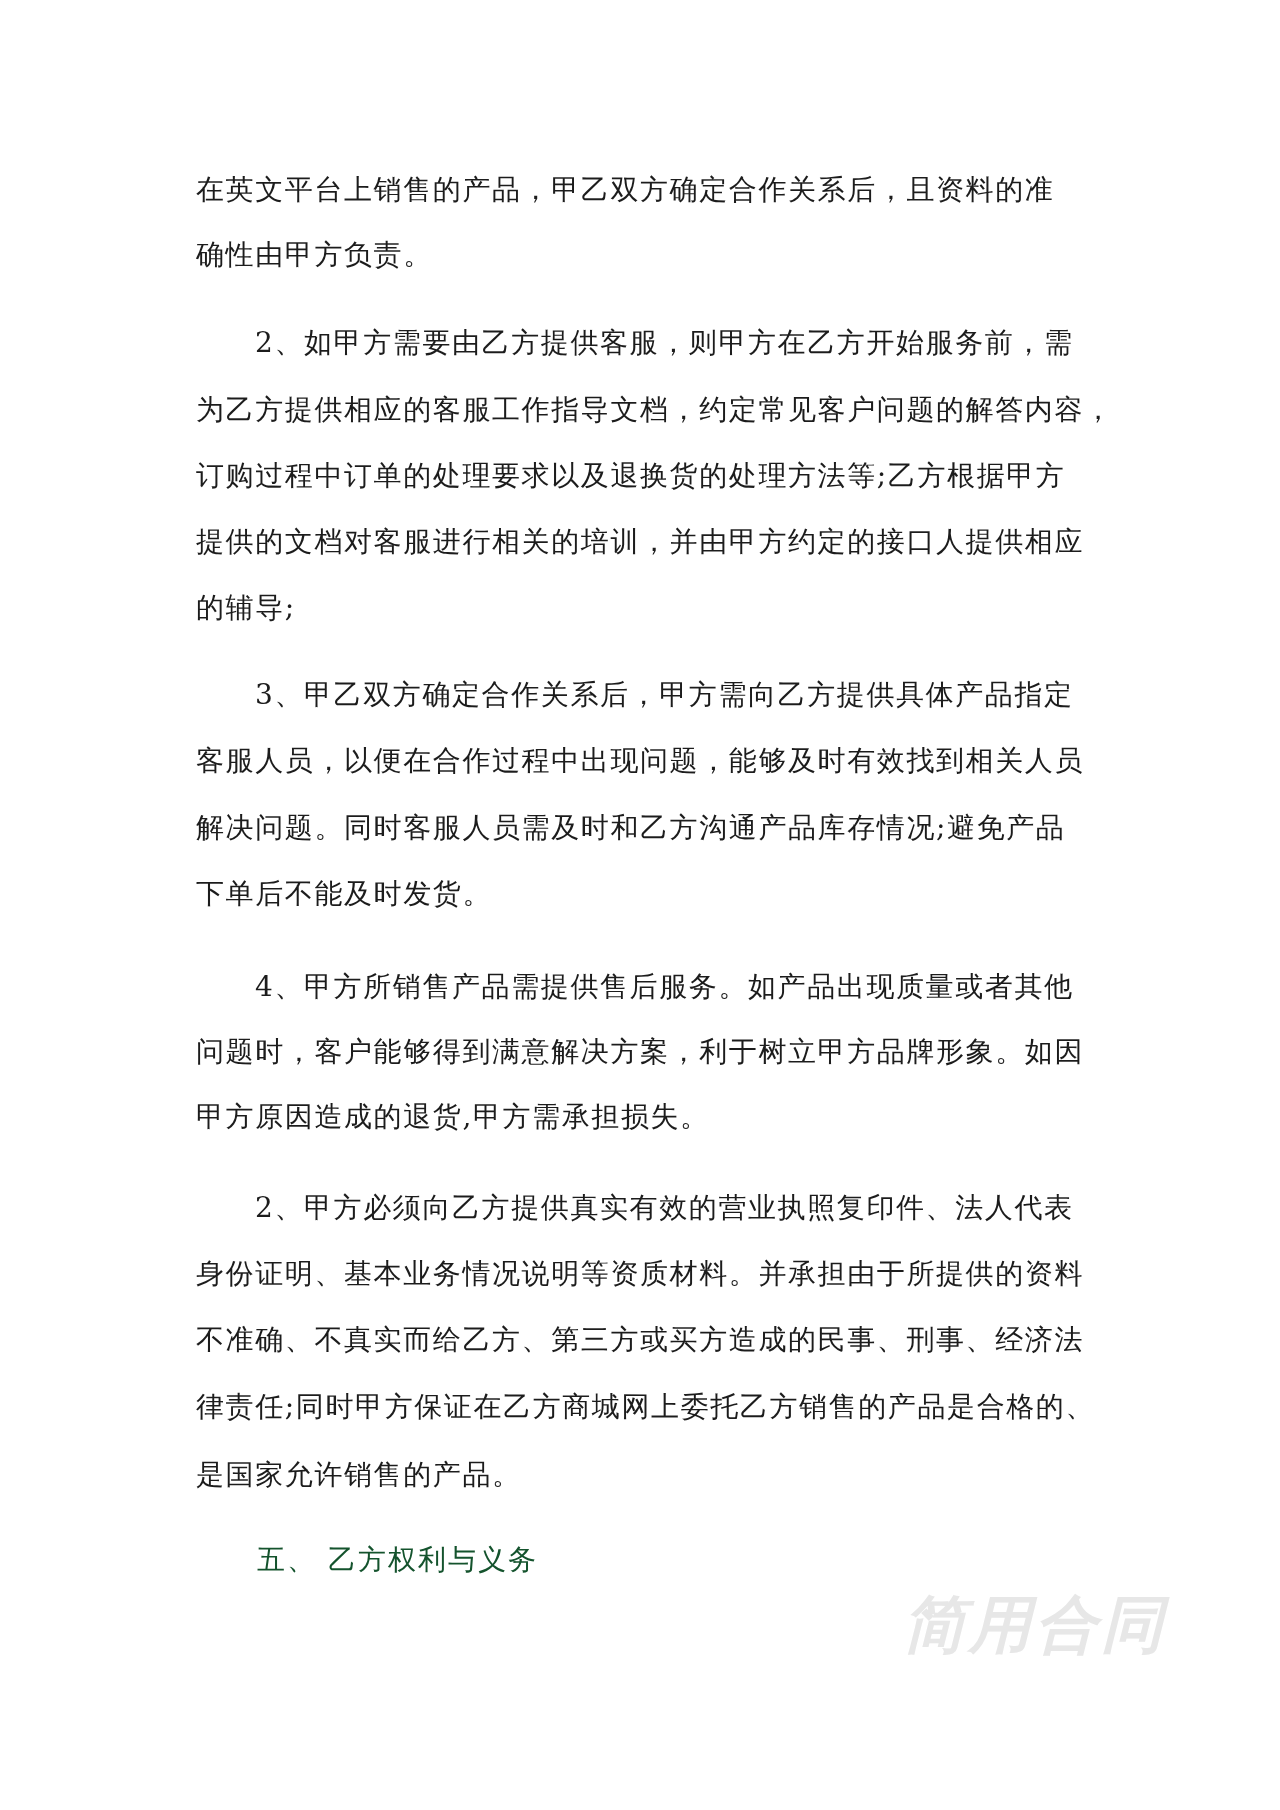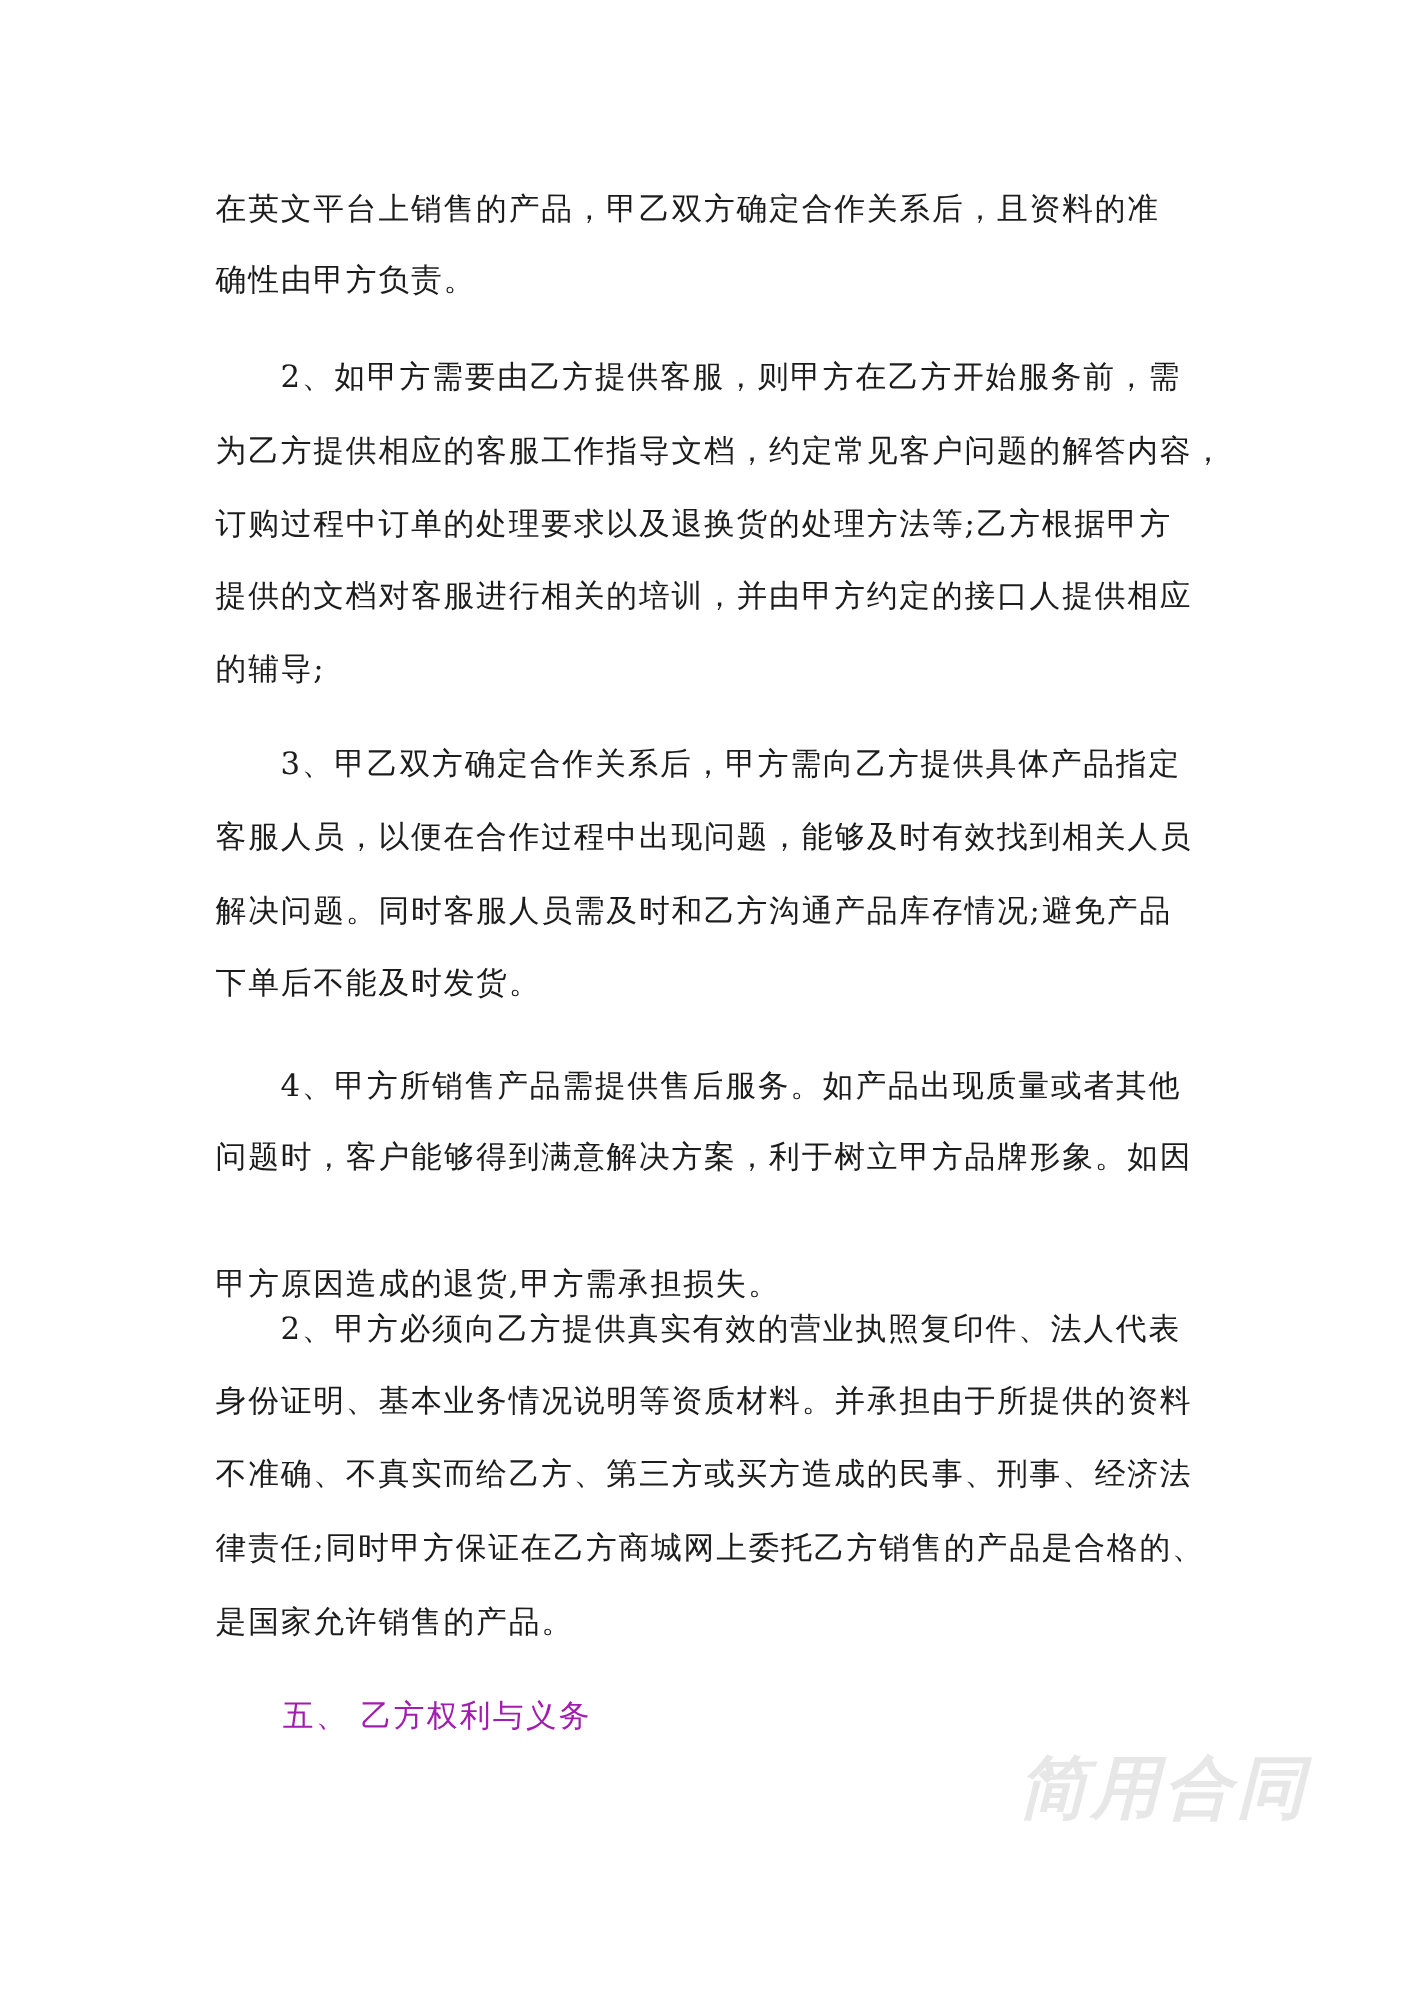--- a/index.html
+++ b/index.html
@@ -34,28 +34,28 @@
   }
   .line.indent { left: 255px; }
   .heading {
     position: absolute;
     left: 257px;
     height: 40px;
     line-height: 40px;
     font-size: 28px;
     letter-spacing: 2px;
     white-space: pre;
-    color: #a21caf;
+    color: #14532d;
   }
   .watermark {
     position: absolute;
     left: 880px;
     top: 1590px;
     width: 310px;
-    text-align: right;
+    text-align: center;
     color: #e7e7e7;
     font-family: "DejaVu Sans", "Liberation Sans", sans-serif;
     pointer-events: none;
   }
   .wm-title {
     font-size: 62px;
     font-weight: bold;
     font-style: italic;
     letter-spacing: 4px;
     line-height: 70px;
@@ -92,21 +92,21 @@
   <div>
     <div class="line indent" style="top:675px">3、甲乙双方确定合作关系后，甲方需向乙方提供具体产品指定</div>
     <div class="line" style="top:741px">客服人员，以便在合作过程中出现问题，能够及时有效找到相关人员</div>
     <div class="line" style="top:808px">解决问题。同时客服人员需及时和乙方沟通产品库存情况;避免产品</div>
     <div class="line" style="top:874px">下单后不能及时发货。</div>
   </div>
 
   <div>
     <div class="line indent" style="top:967px">4、甲方所销售产品需提供售后服务。如产品出现质量或者其他</div>
     <div class="line" style="top:1032px">问题时，客户能够得到满意解决方案，利于树立甲方品牌形象。如因</div>
-    <div class="line" style="top:1147px">甲方原因造成的退货,甲方需承担损失。</div>
+    <div class="line" style="top:1097px">甲方原因造成的退货,甲方需承担损失。</div>
   </div>
 
   <div>
     <div class="line indent" style="top:1188px">2、甲方必须向乙方提供真实有效的营业执照复印件、法人代表</div>
     <div class="line" style="top:1254px">身份证明、基本业务情况说明等资质材料。并承担由于所提供的资料</div>
     <div class="line" style="top:1320px">不准确、不真实而给乙方、第三方或买方造成的民事、刑事、经济法</div>
     <div class="line" style="top:1387px">律责任;同时甲方保证在乙方商城网上委托乙方销售的产品是合格的、</div>
     <div class="line" style="top:1455px">是国家允许销售的产品。</div>
   </div>
 

